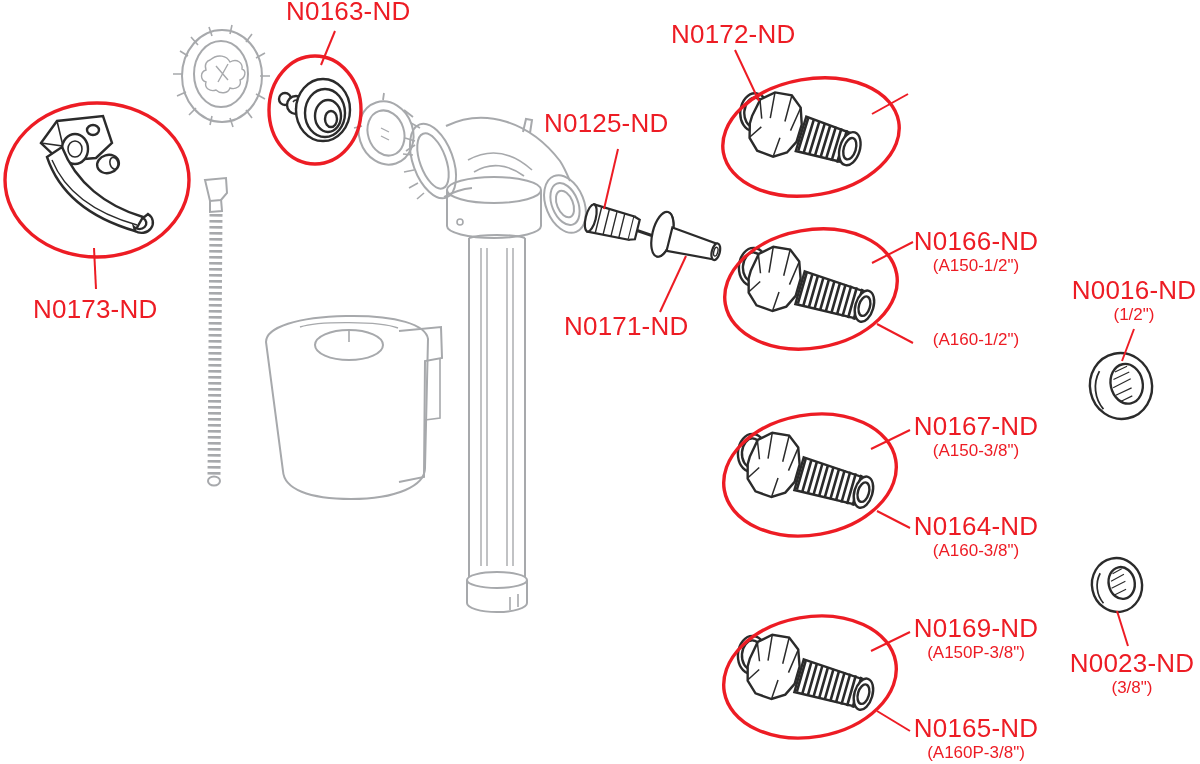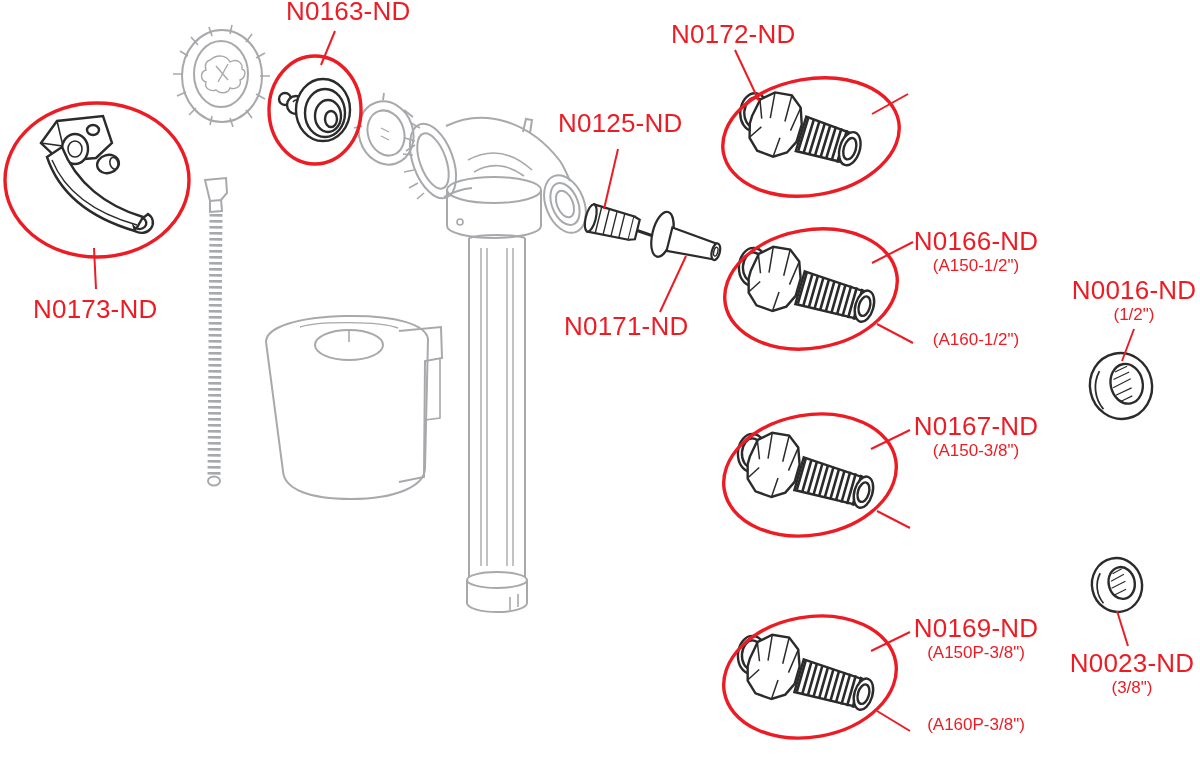--- a/index.html
+++ b/index.html
@@ -221,21 +221,21 @@
 
 <div class="lbl" style="left:286px;top:-2px;">
   <div class="code">N0163-ND</div>
 </div>
 
 <div class="lbl" style="left:671px;top:21px;">
   <div class="code">N0172-ND</div>
 </div>
 
 
-<div class="lbl" style="left:558px;top:110px;">
+<div class="lbl" style="left:544px;top:110px;">
   <div class="code">N0125-ND</div>
 </div>
 
 <div class="lbl center" style="left:905px;top:228px;width:142px;">
   <div class="code">N0166-ND</div>
   <div class="model">(A150-1/2")</div>
 </div>
 
 <div class="lbl center" style="left:1064px;top:277px;width:140px;">
   <div class="code">N0016-ND</div>
@@ -252,28 +252,33 @@
 
 <div class="lbl center" style="left:905px;top:330px;width:142px;">
   <div class="model">(A160-1/2")</div>
 </div>
 
 <div class="lbl center" style="left:905px;top:413px;width:142px;">
   <div class="code">N0167-ND</div>
   <div class="model">(A150-3/8")</div>
 </div>
 
+<div class="lbl center" style="left:905px;top:513px;width:142px;">
+  <div class="code">N0164-ND</div>
+  <div class="model">(A160-3/8")</div>
+</div>
 
 <div class="lbl center" style="left:905px;top:615px;width:142px;">
   <div class="code">N0169-ND</div>
   <div class="model">(A150P-3/8")</div>
 </div>
 
 <div class="lbl center" style="left:1062px;top:650px;width:140px;">
   <div class="code">N0023-ND</div>
   <div class="model">(3/8")</div>
 </div>
 
 <div class="lbl center" style="left:905px;top:715px;width:142px;">
+  <div class="code">N0165-ND</div>
   <div class="model">(A160P-3/8")</div>
 </div>
 
 </div>
 
 </body></html>

